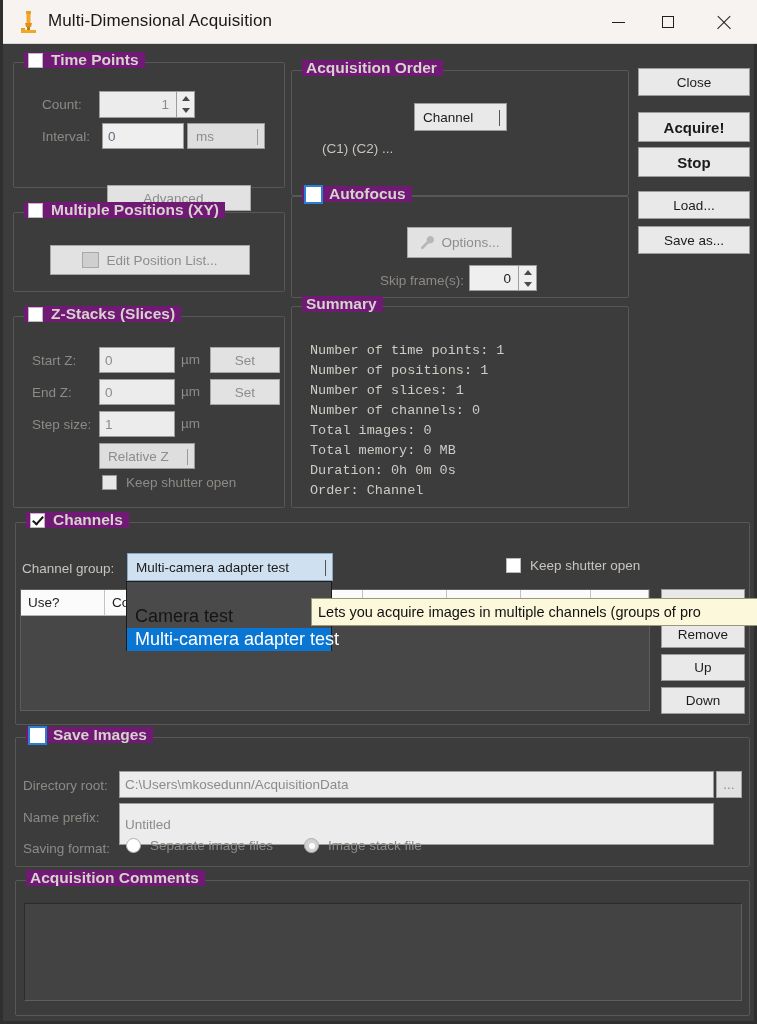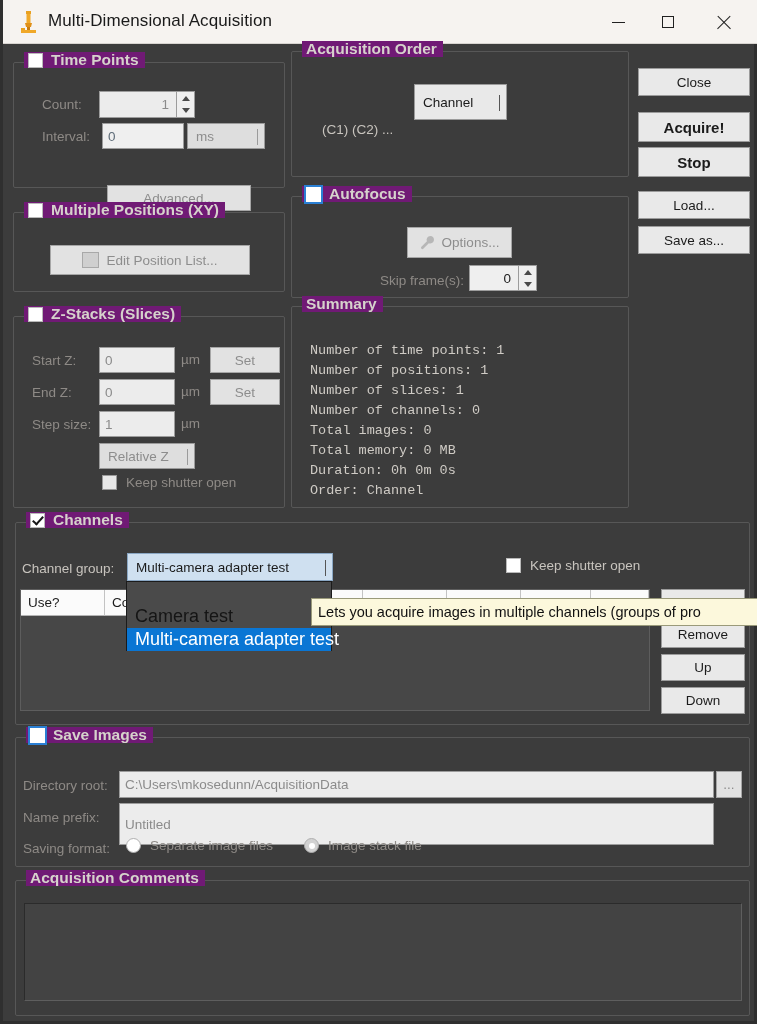--- a/index.html
+++ b/index.html
@@ -316,23 +316,23 @@
     </div>
     <div class="lbl dim" style="left:28px; top:66px;">Interval:</div>
     <div class="tf" style="left:88px; top:60px; width:82px; height:26px; color:#5f6d79;">0</div>
     <div class="combo dim" style="left:173px; top:60px; width:78px; height:26px;">
       <span>ms</span>
       <span class="caret"><span class="caret-dn"></span></span>
     </div>
     <div class="btn dim" style="left:93px; top:93px; width:144px; height:26px;margin-top:29px;">Advanced...</div>
   </div>
 
-  <div class="group" style="left:288px; top:51px; width:338px; height:126px;">
+  <div class="group" style="left:288px; top:70px; width:338px; height:126px;">
     <div class="legend">Acquisition Order</div>
-    <div class="combo" style="left:122px; top:32px; width:93px; height:36px;">
+    <div class="combo" style="left:122px; top:32px; width:93px; height:28px;">
       <span>Channel</span>
       <span class="caret"><span class="caret-dn"></span></span>
     </div>
     <div class="lbl" style="left:30px; top:70px;">(C1) (C2) ...</div>
   </div>
 
   <div class="btn" style="left:635px; top:68px; width:112px; height:28px;">Close</div>
   <div class="btn bold" style="left:635px; top:147px; width:112px; height:30px;">Stop</div>
   <div class="btn bold" style="left:635px; top:112px; width:112px; height:30px;">Acquire!</div>
   <div class="btn" style="left:635px; top:191px; width:112px; height:28px;">Load...</div>

